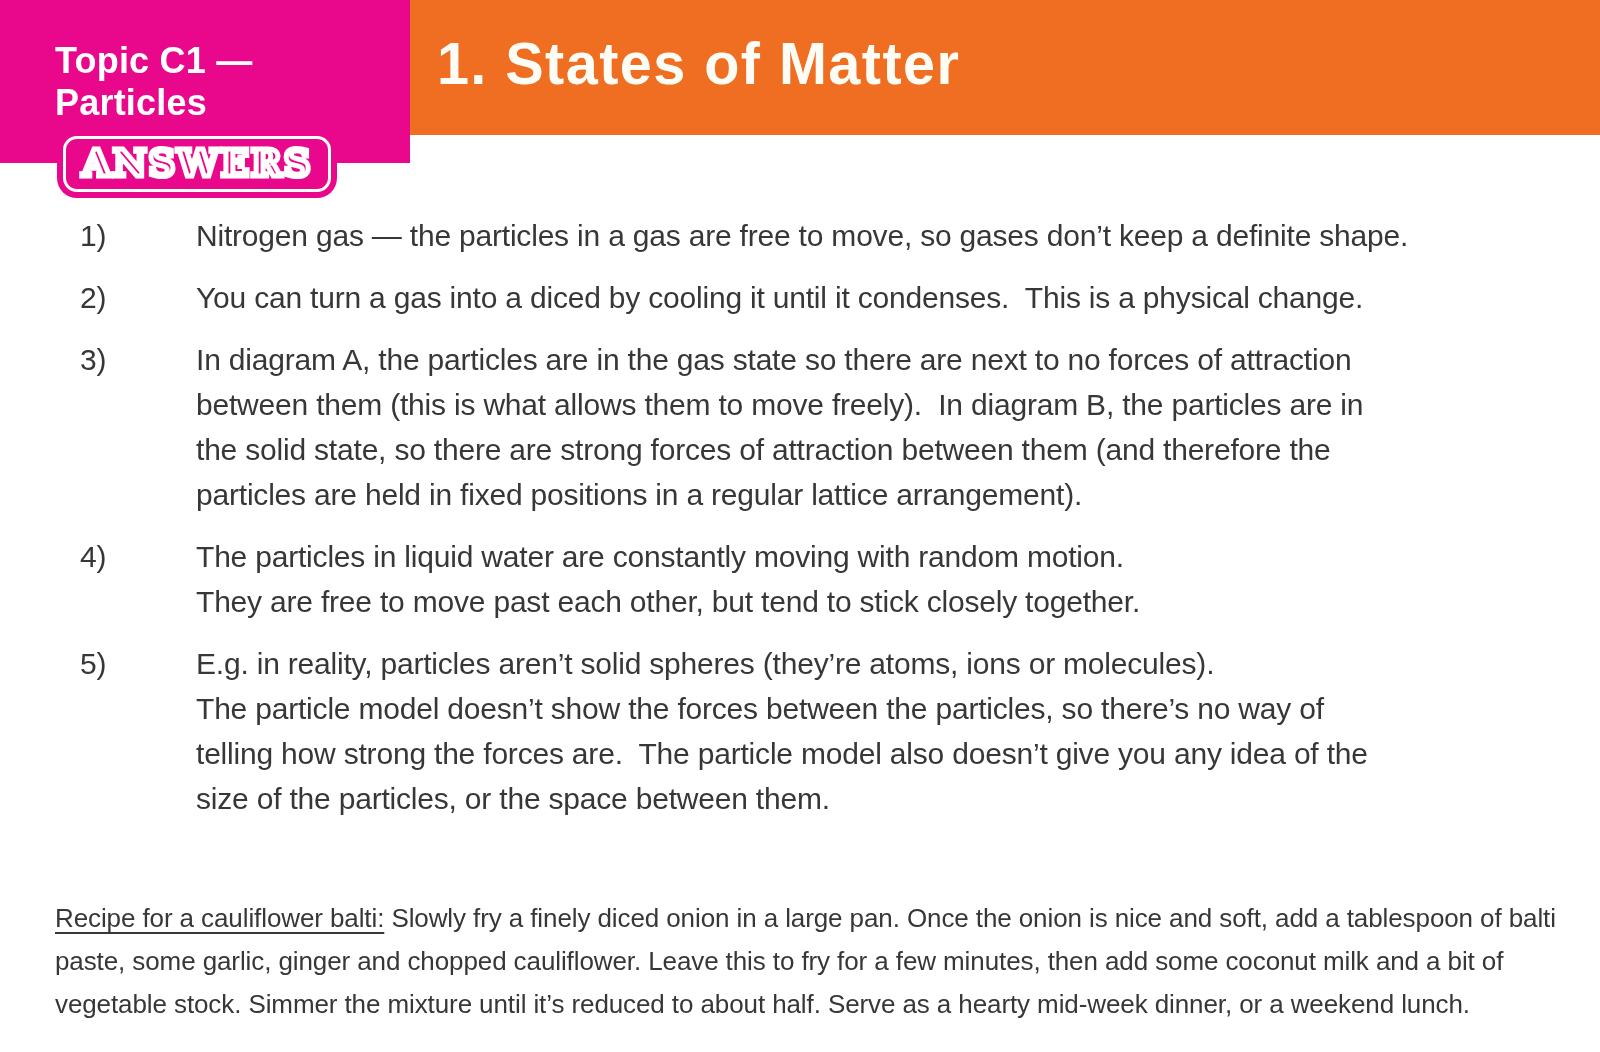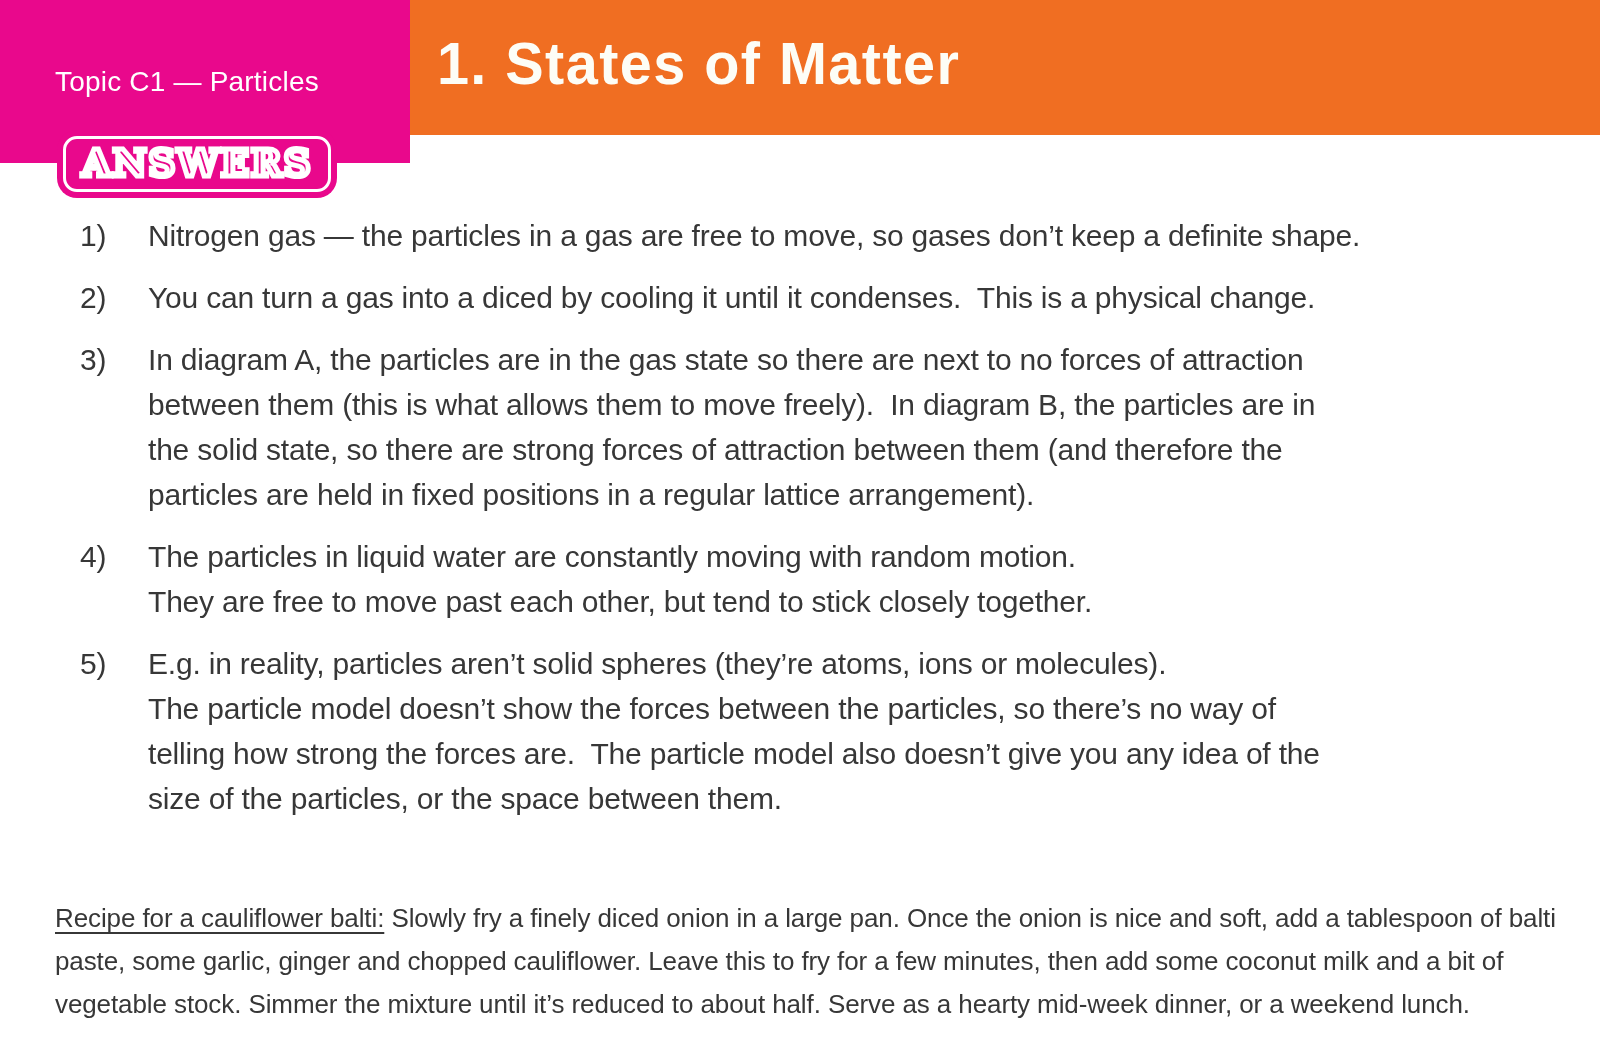--- a/index.html
+++ b/index.html
@@ -6,22 +6,22 @@
   html,body { width:1600px; height:1052px; background:#ffffff; overflow:hidden; }
   body { font-family:"Liberation Sans", sans-serif; position:relative; }
 
   
   .header { position:absolute; top:0; left:0; width:1600px; height:163px; display:flex; }
   .topic-block {
     width:410px; height:163px; background:var(--pink,#E9088C);
     display:flex; align-items:center;
   }
   .topic-label {
-    padding-left:55px; color:#ffffff; font-weight:normal;
-    font-size:28px; letter-spacing:0.2px;
+    padding-left:55px; color:#ffffff; font-weight:bold;
+    font-size:36px; letter-spacing:0.2px;
   }
   .title-block {
     flex:1; height:135px; background:var(--orange,#F06E22);
     display:flex; align-items:center;
   }
   .page-title {
     padding-left:28px; color:#fdfdf6; font-weight:bold;
     font-size:60px; letter-spacing:1.5px; transform:scaleX(0.96);
     transform-origin:left center; margin-top:-8px;
   }
@@ -44,21 +44,21 @@
   }
 
   
   .answers-list {
     position:absolute; top:213px; left:0; width:1600px;
     color:var(--ink,#373737);
     font-size:30px; line-height:45px; letter-spacing:-0.2px;
   }
   .answer-row { display:flex; padding-left:80px; margin-bottom:17px; }
   .answer-num { flex:0 0 68px; }
-  .answer-text { flex:1; white-space:pre-wrap; padding-right:10px; }
+  .answer-text { flex:1; white-space:pre-wrap; padding-right:10px;margin-left:48px; }
 
   
   .recipe {
     position:absolute; left:55px; top:897px; width:1505px;
     color:var(--ink,#373737);
     font-size:26px; line-height:43px; letter-spacing:-0.1px;
   }
   .recipe-heading {
     text-decoration:underline;
     text-decoration-thickness:2px;

